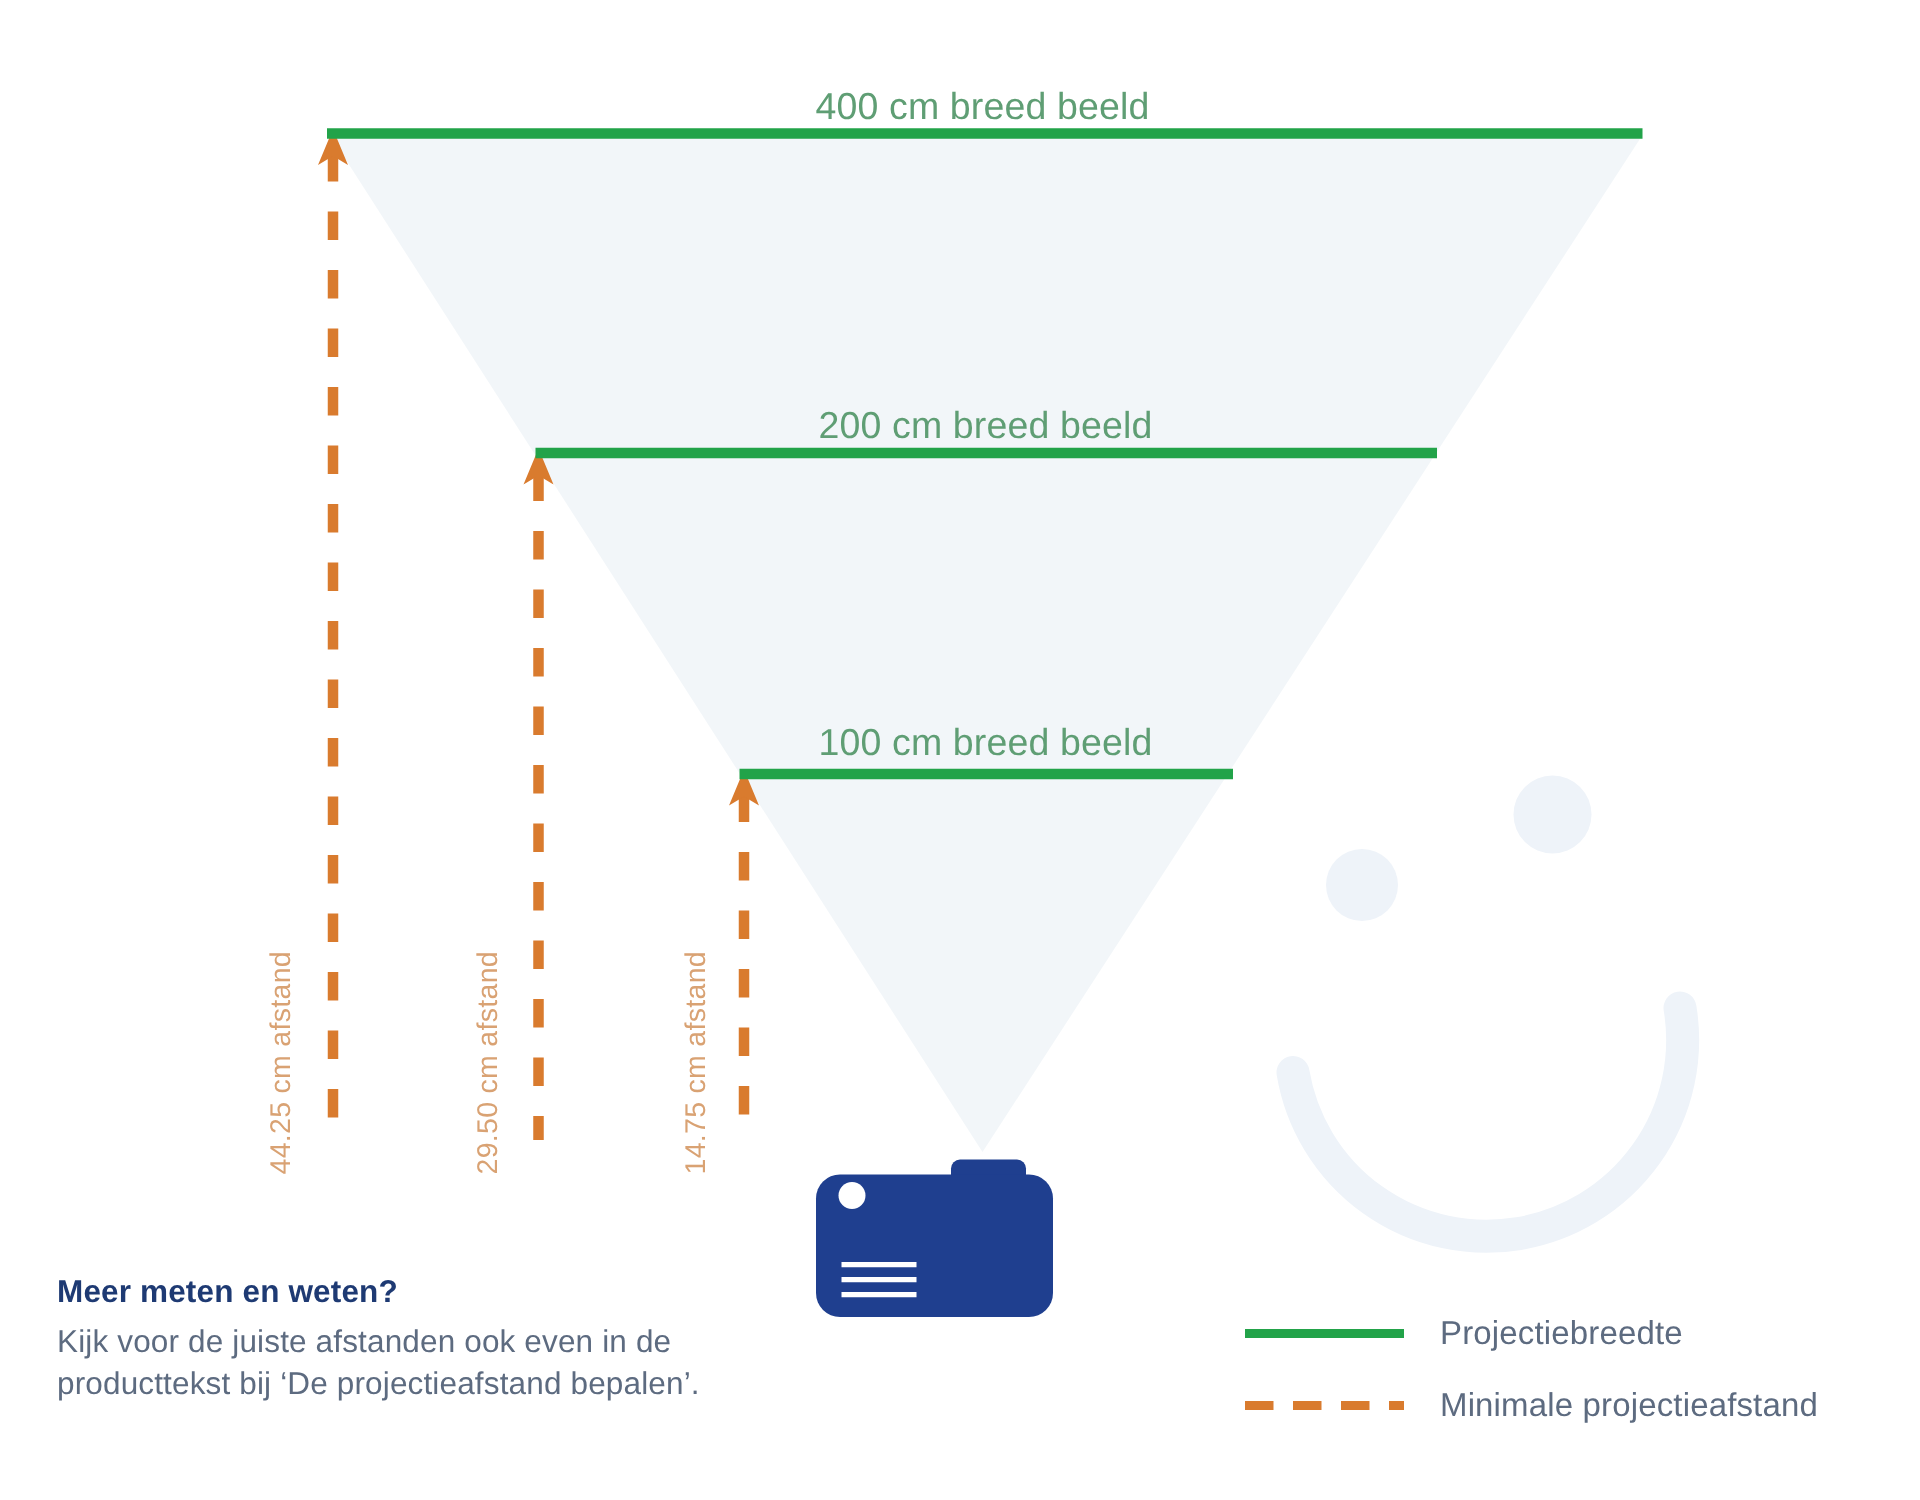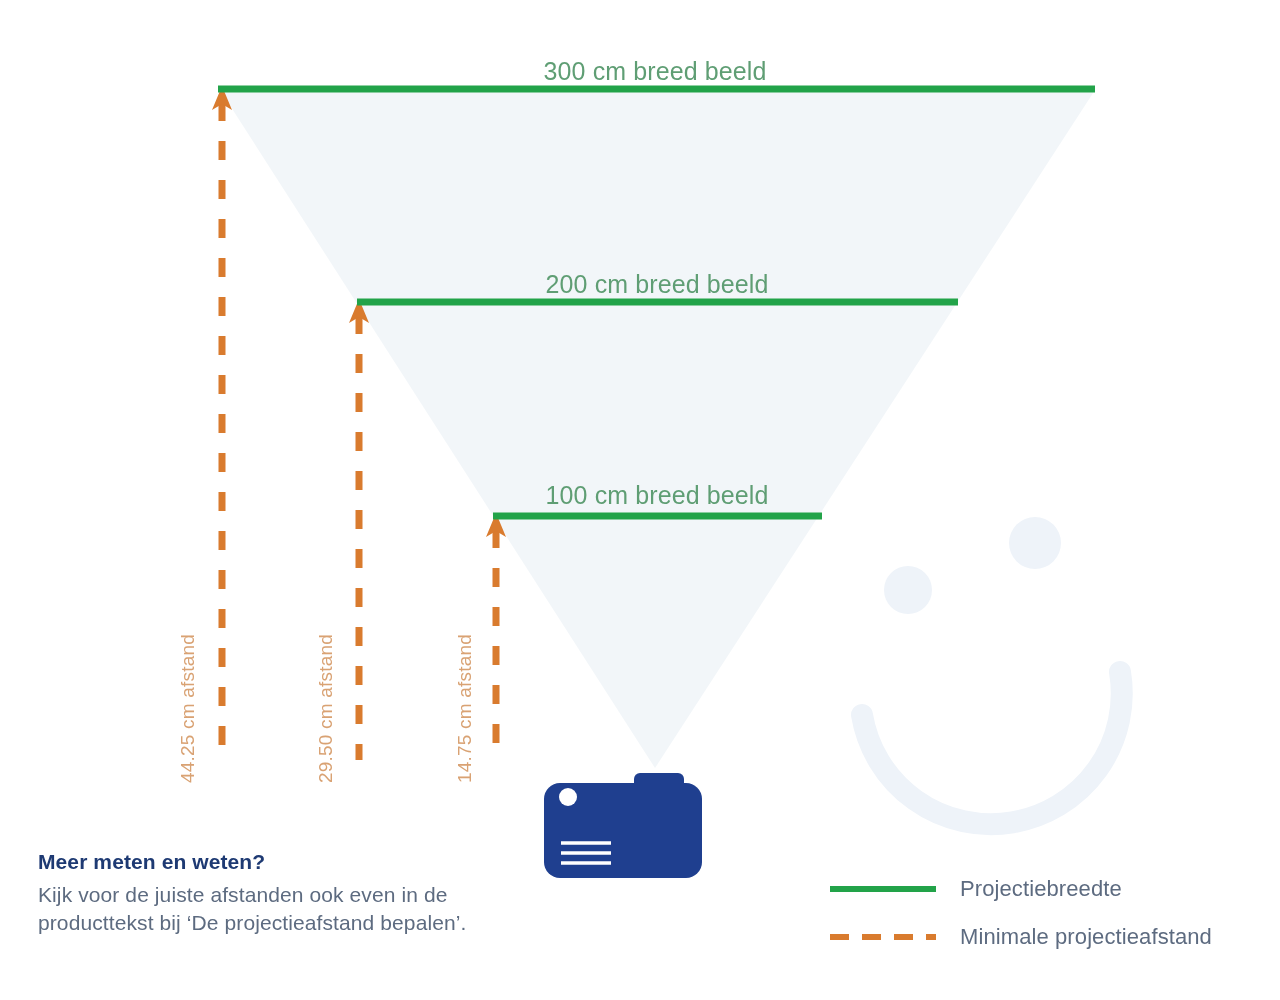--- a/index.html
+++ b/index.html
@@ -133,21 +133,21 @@
       <circle cx="568" cy="797" r="9" fill="#ffffff"></circle>
       <g stroke="#ffffff" stroke-width="3.5">
         <line x1="561" y1="843" x2="611" y2="843"></line>
         <line x1="561" y1="853" x2="611" y2="853"></line>
         <line x1="561" y1="863" x2="611" y2="863"></line>
       </g>
     </g>
 
   </svg>
 
-  <div class="width-label" style="left:655px; top:57px;">300 cm breed beeld</div>
+  <div class="width-label" style="left:655px; top:57px;">400 cm breed beeld</div>
   <div class="width-label" style="left:657px; top:270px;text-align:center;">200 cm breed beeld</div>
   <div class="width-label" style="left:657px; top:481px;">100 cm breed beeld</div>
 
   <div class="dist-label" style="left:199px; top:761px;">44.25 cm afstand</div>
   <div class="dist-label" style="left:337px; top:761px;">29.50 cm afstand</div>
   <div class="dist-label" style="left:476px; top:761px;">14.75 cm afstand</div>
 
   <div id="legend">
     <div class="legend-row">
       <span class="legend-swatch">

